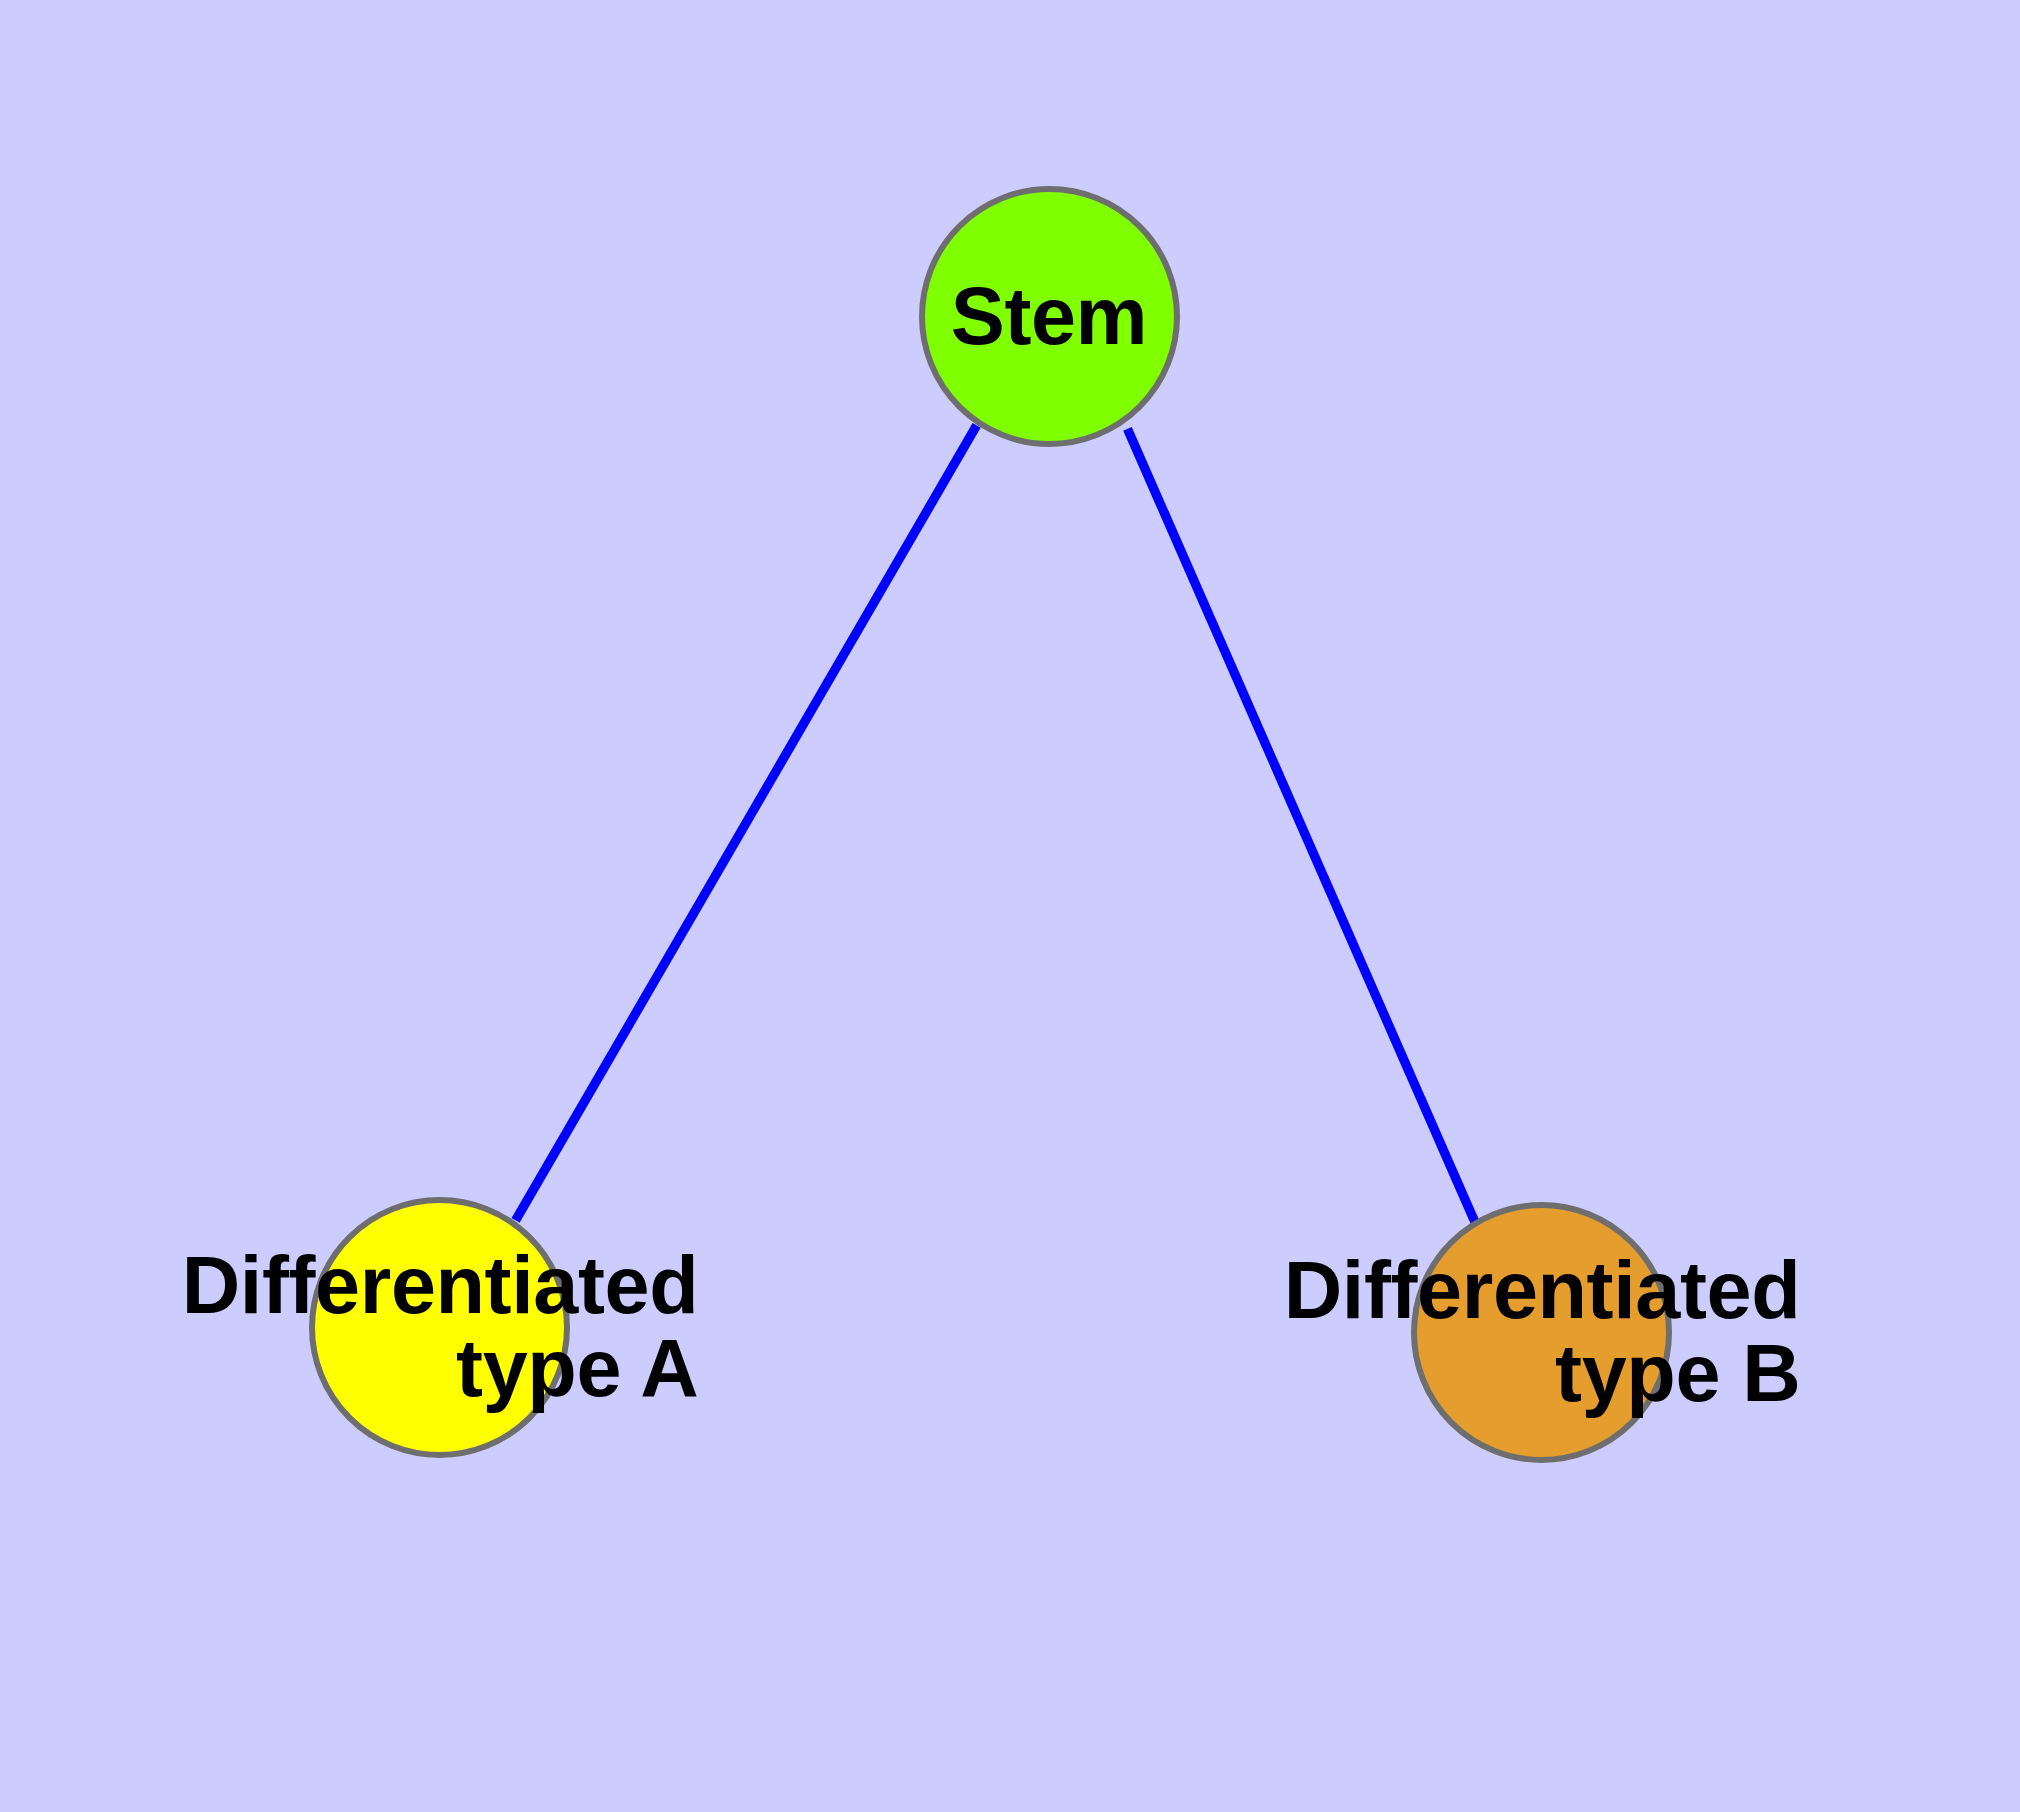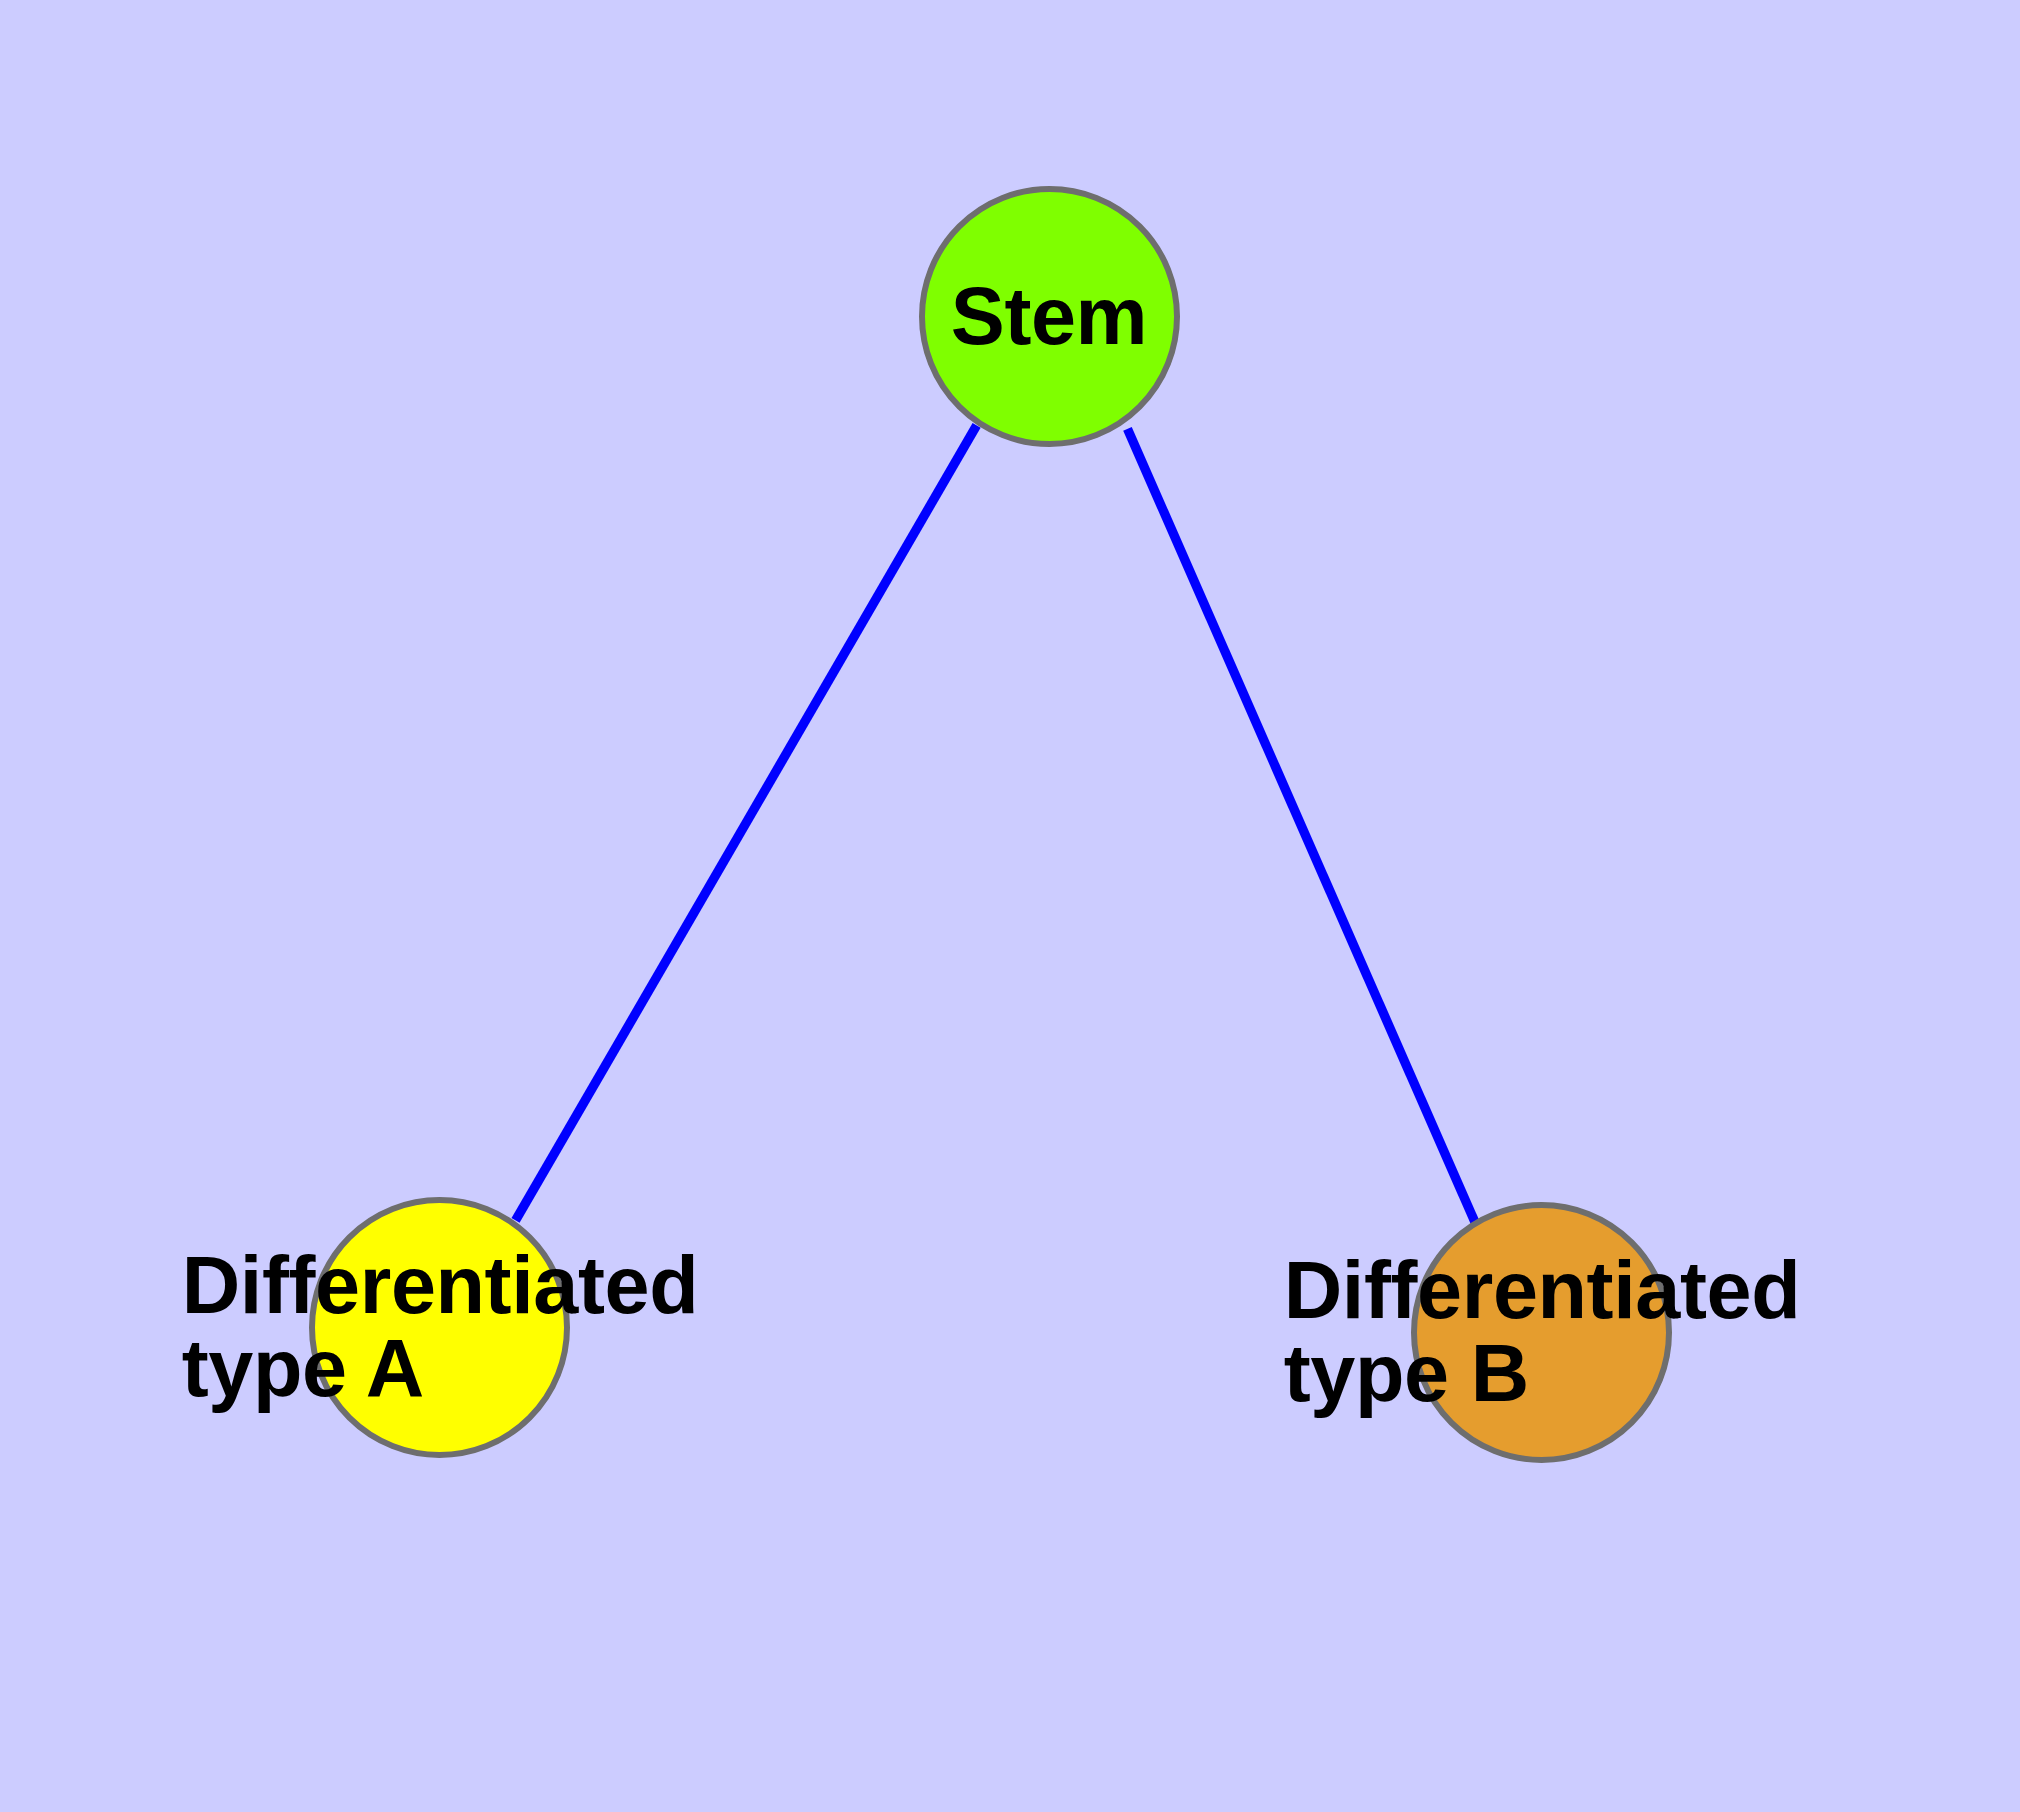--- a/index.html
+++ b/index.html
@@ -27,21 +27,21 @@
     border-radius: 50%;
     box-sizing: border-box;
   }
   .node-label {
     position: absolute;
     color: #000000;
     font-family: "Liberation Sans", sans-serif;
     font-weight: bold;
     font-size: 81px;
     line-height: 1.03;
-    text-align: left;
+    text-align: right;
     white-space: pre;
     letter-spacing: -0.4px;
     transform: translate(-50%, -50%);
     pointer-events: none;
   }
 </style>
 </head>
 <body>
 
 <div id="stage" style="width: 2021px; height: 1812px; background: rgb(204, 204, 255);">

